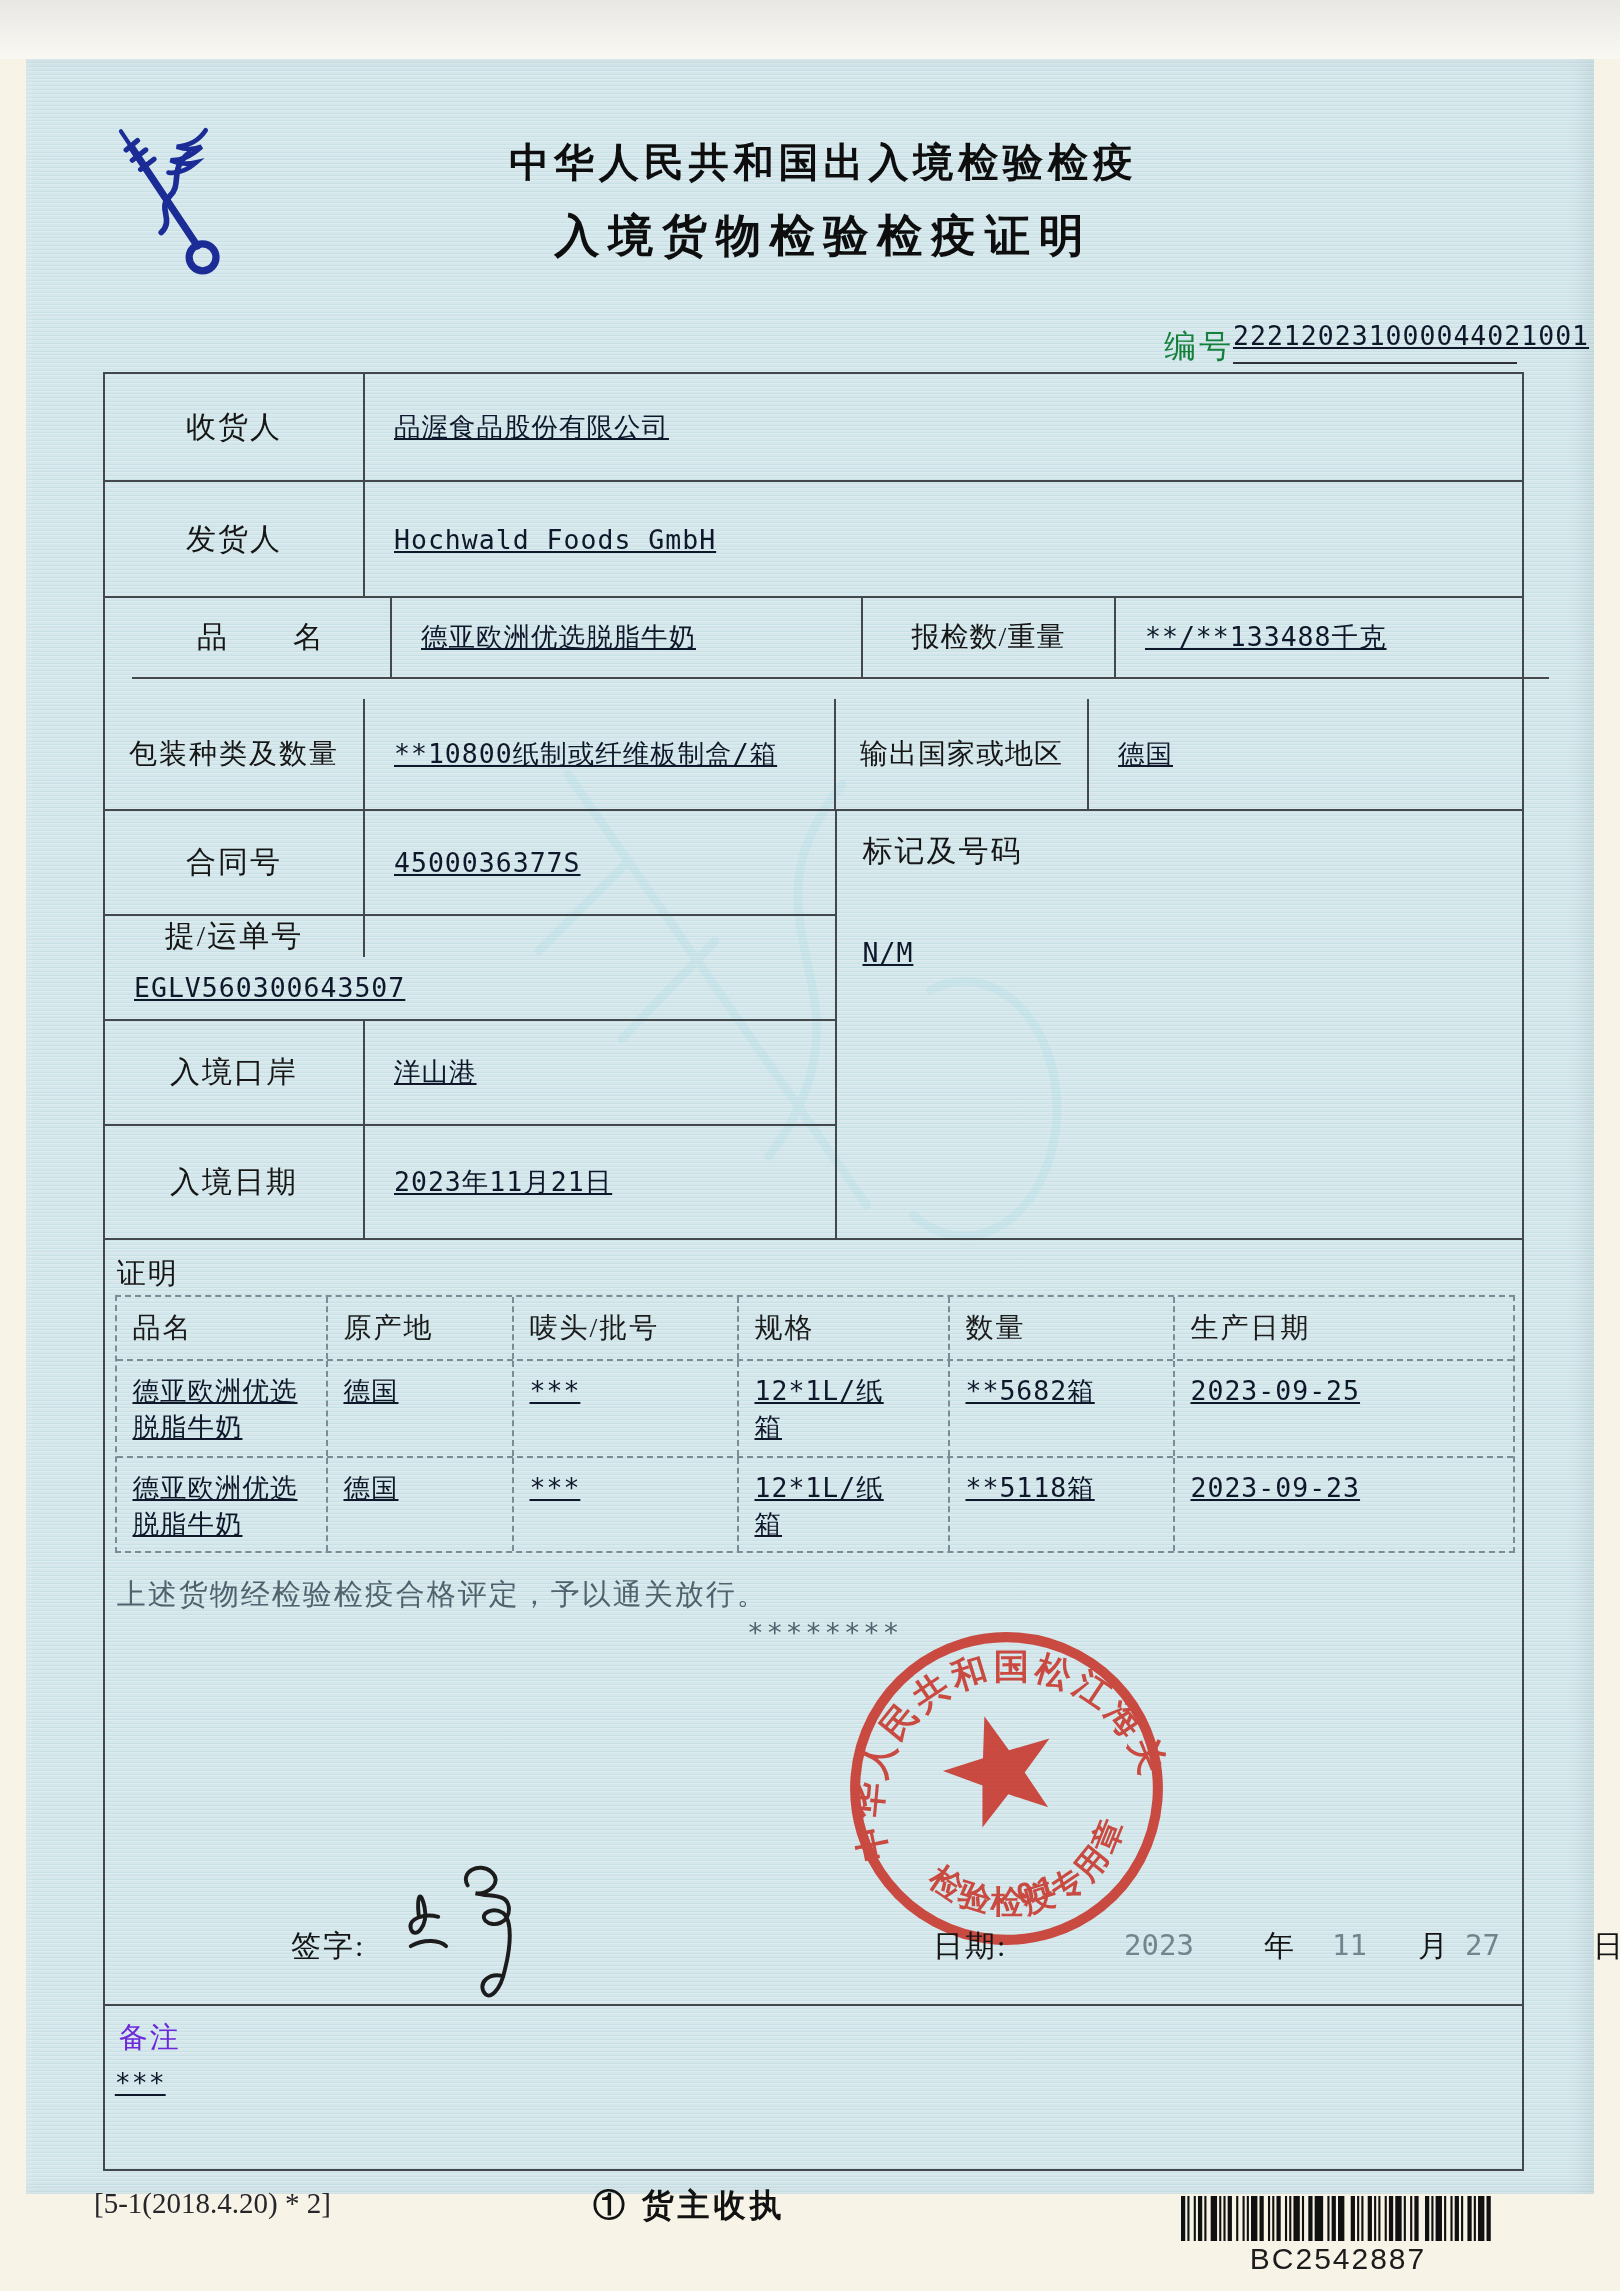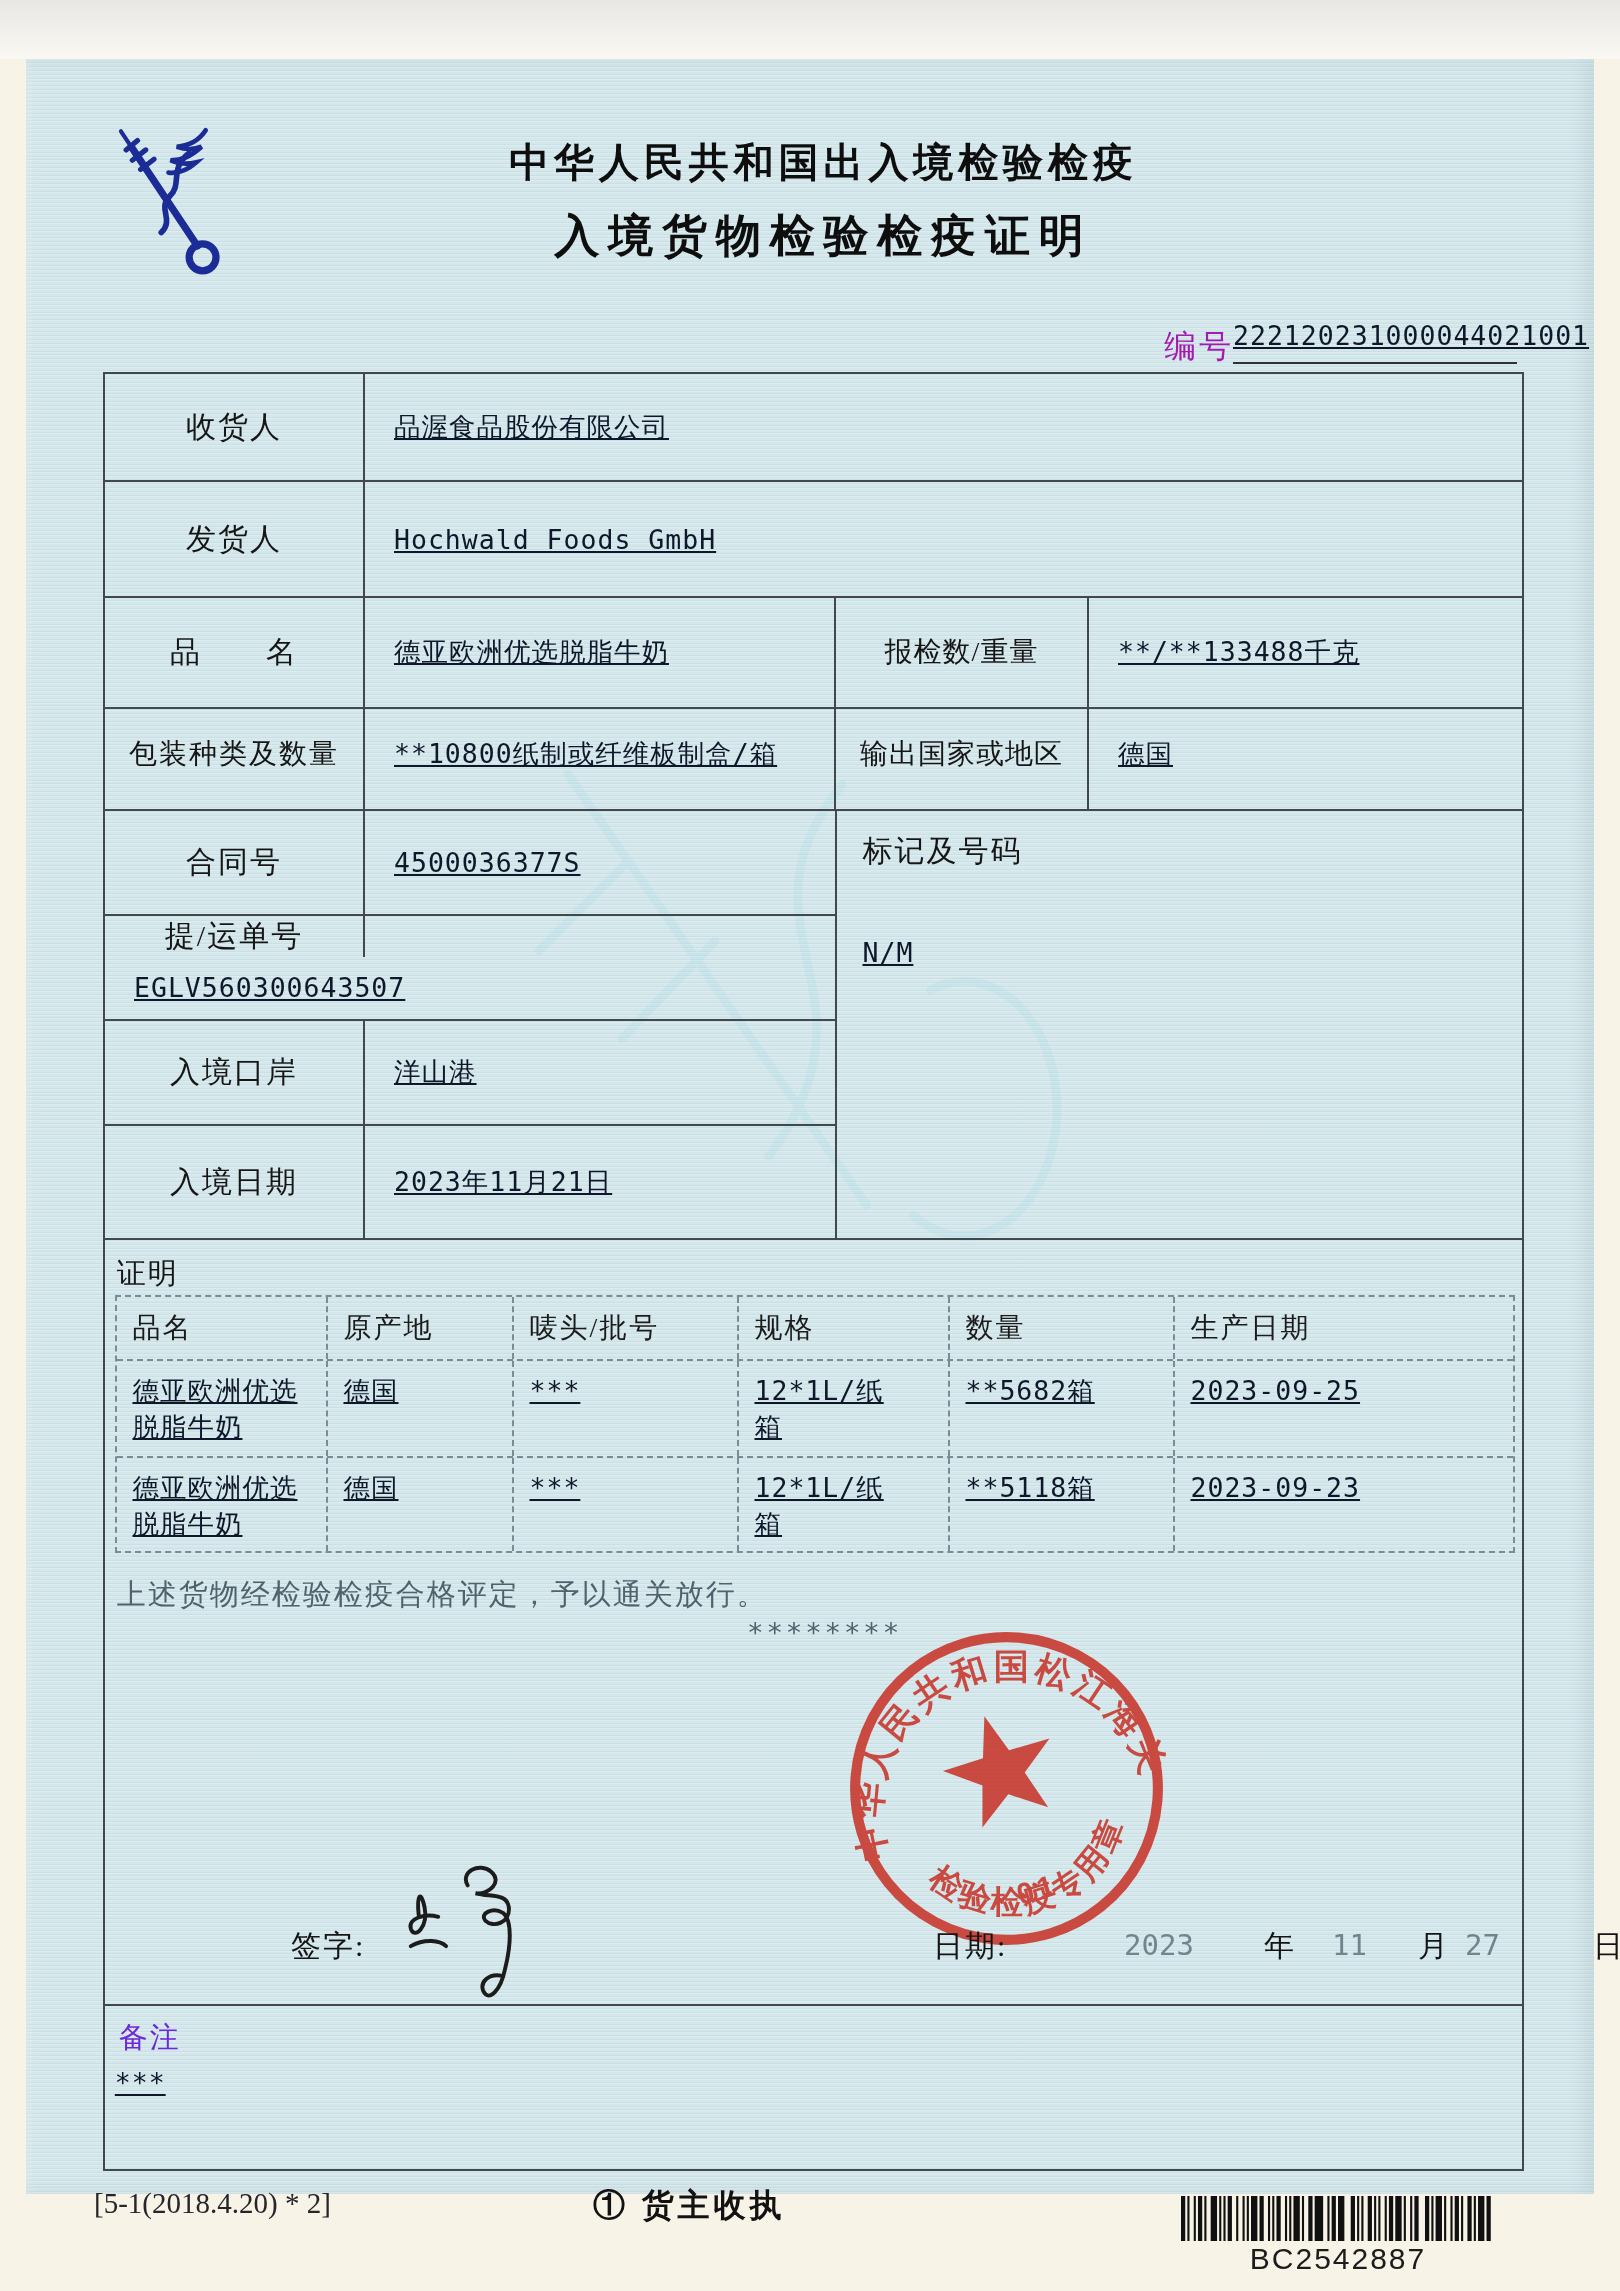--- a/index.html
+++ b/index.html
@@ -15,33 +15,33 @@
     background-color:#d5e7eb;
     background-image:
       repeating-linear-gradient(180deg, rgba(255,255,255,.20) 0 1px, rgba(0,0,0,0) 1px 2.9px, rgba(130,195,207,.16) 2.9px 3.9px);
     box-shadow: inset -7.8px 0 17.6px rgba(90,120,130,.14), inset 3.9px 0 9.8px rgba(255,255,255,.25);
   }
   .logo { position:absolute; left:114px; top:122px; width:110px; height:155px; }
   .titles { position:absolute; left:294px; top:135px; width:1059px; text-align:center;
     font-family:"Liberation Sans", sans-serif; color:#0e0e0e; }
   .title1 { font-size:40px; font-weight:700; letter-spacing:4.9px; }
   .title2 { font-size:45px; font-weight:700; letter-spacing:8.8px; margin-top:15.7px; }
-  .serial-label { position:absolute; left:1164px; top:325px; font-size:32px; color:#a21caf; letter-spacing:2.9px; }
+  .serial-label { position:absolute; left:1164px; top:325px; font-size:32px; color:#15803d; letter-spacing:2.9px; }
   .serial-value { position:absolute; left:1233px; top:320px; font-family:"DejaVu Sans Mono",monospace;
     font-size:24.5px; color:#96a3ab; letter-spacing:1px; }
   .serial-line { position:absolute; left:1233px; top:362px; width:284px; height:0; border-bottom:2px solid #2f3338; }
 
   .watermark { position:absolute; left:421px; top:745px; opacity:.4; }
 
   .main-table { position:absolute; left:103px; top:372px; width:1421px; height:1799px;
     border:2px solid #43484c; box-sizing:border-box; }
   .main-table * { box-sizing:border-box; }
   .row { position:absolute; left:0; width:100%; display:flex; border-bottom:2px solid #43484c; }
   .r1 { top:0; height:108px; } .r2 { top:108px; height:116px; }
-  .r3 { top:223px; height:112px; } .r4 { top:325px; height:112px; }
+  .r3 { top:223px; height:82px;margin-left:27px; } .r4 { top:325px; height:112px; }
   .cell-label { width:260px; border-right:2px solid #43484c; display:flex; align-items:center;
     justify-content:center; font-size:30px; color:#161616; letter-spacing:2px; }
   .cell-value { flex:1; display:flex; align-items:center; padding-left:29px; }
   .val { font-family:"DejaVu Sans Mono",monospace; color:#0f172a; font-size:26.5px; letter-spacing:1px;text-decoration:underline; }
   .w480 { flex:none; width:469px; }
   .cell-label2 { width:255px; border-left:2px solid #43484c; border-right:2px solid #43484c;
     display:flex; align-items:center; justify-content:center; font-size:28px; color:#161616; letter-spacing:1px; }
   .rows58 { position:absolute; top:437px; height:427px; width:100%; display:flex; }
   .left58 { width:730px; display:flex; flex-direction:column; }
   .subrow { display:flex; border-bottom:2px solid #43484c; }

